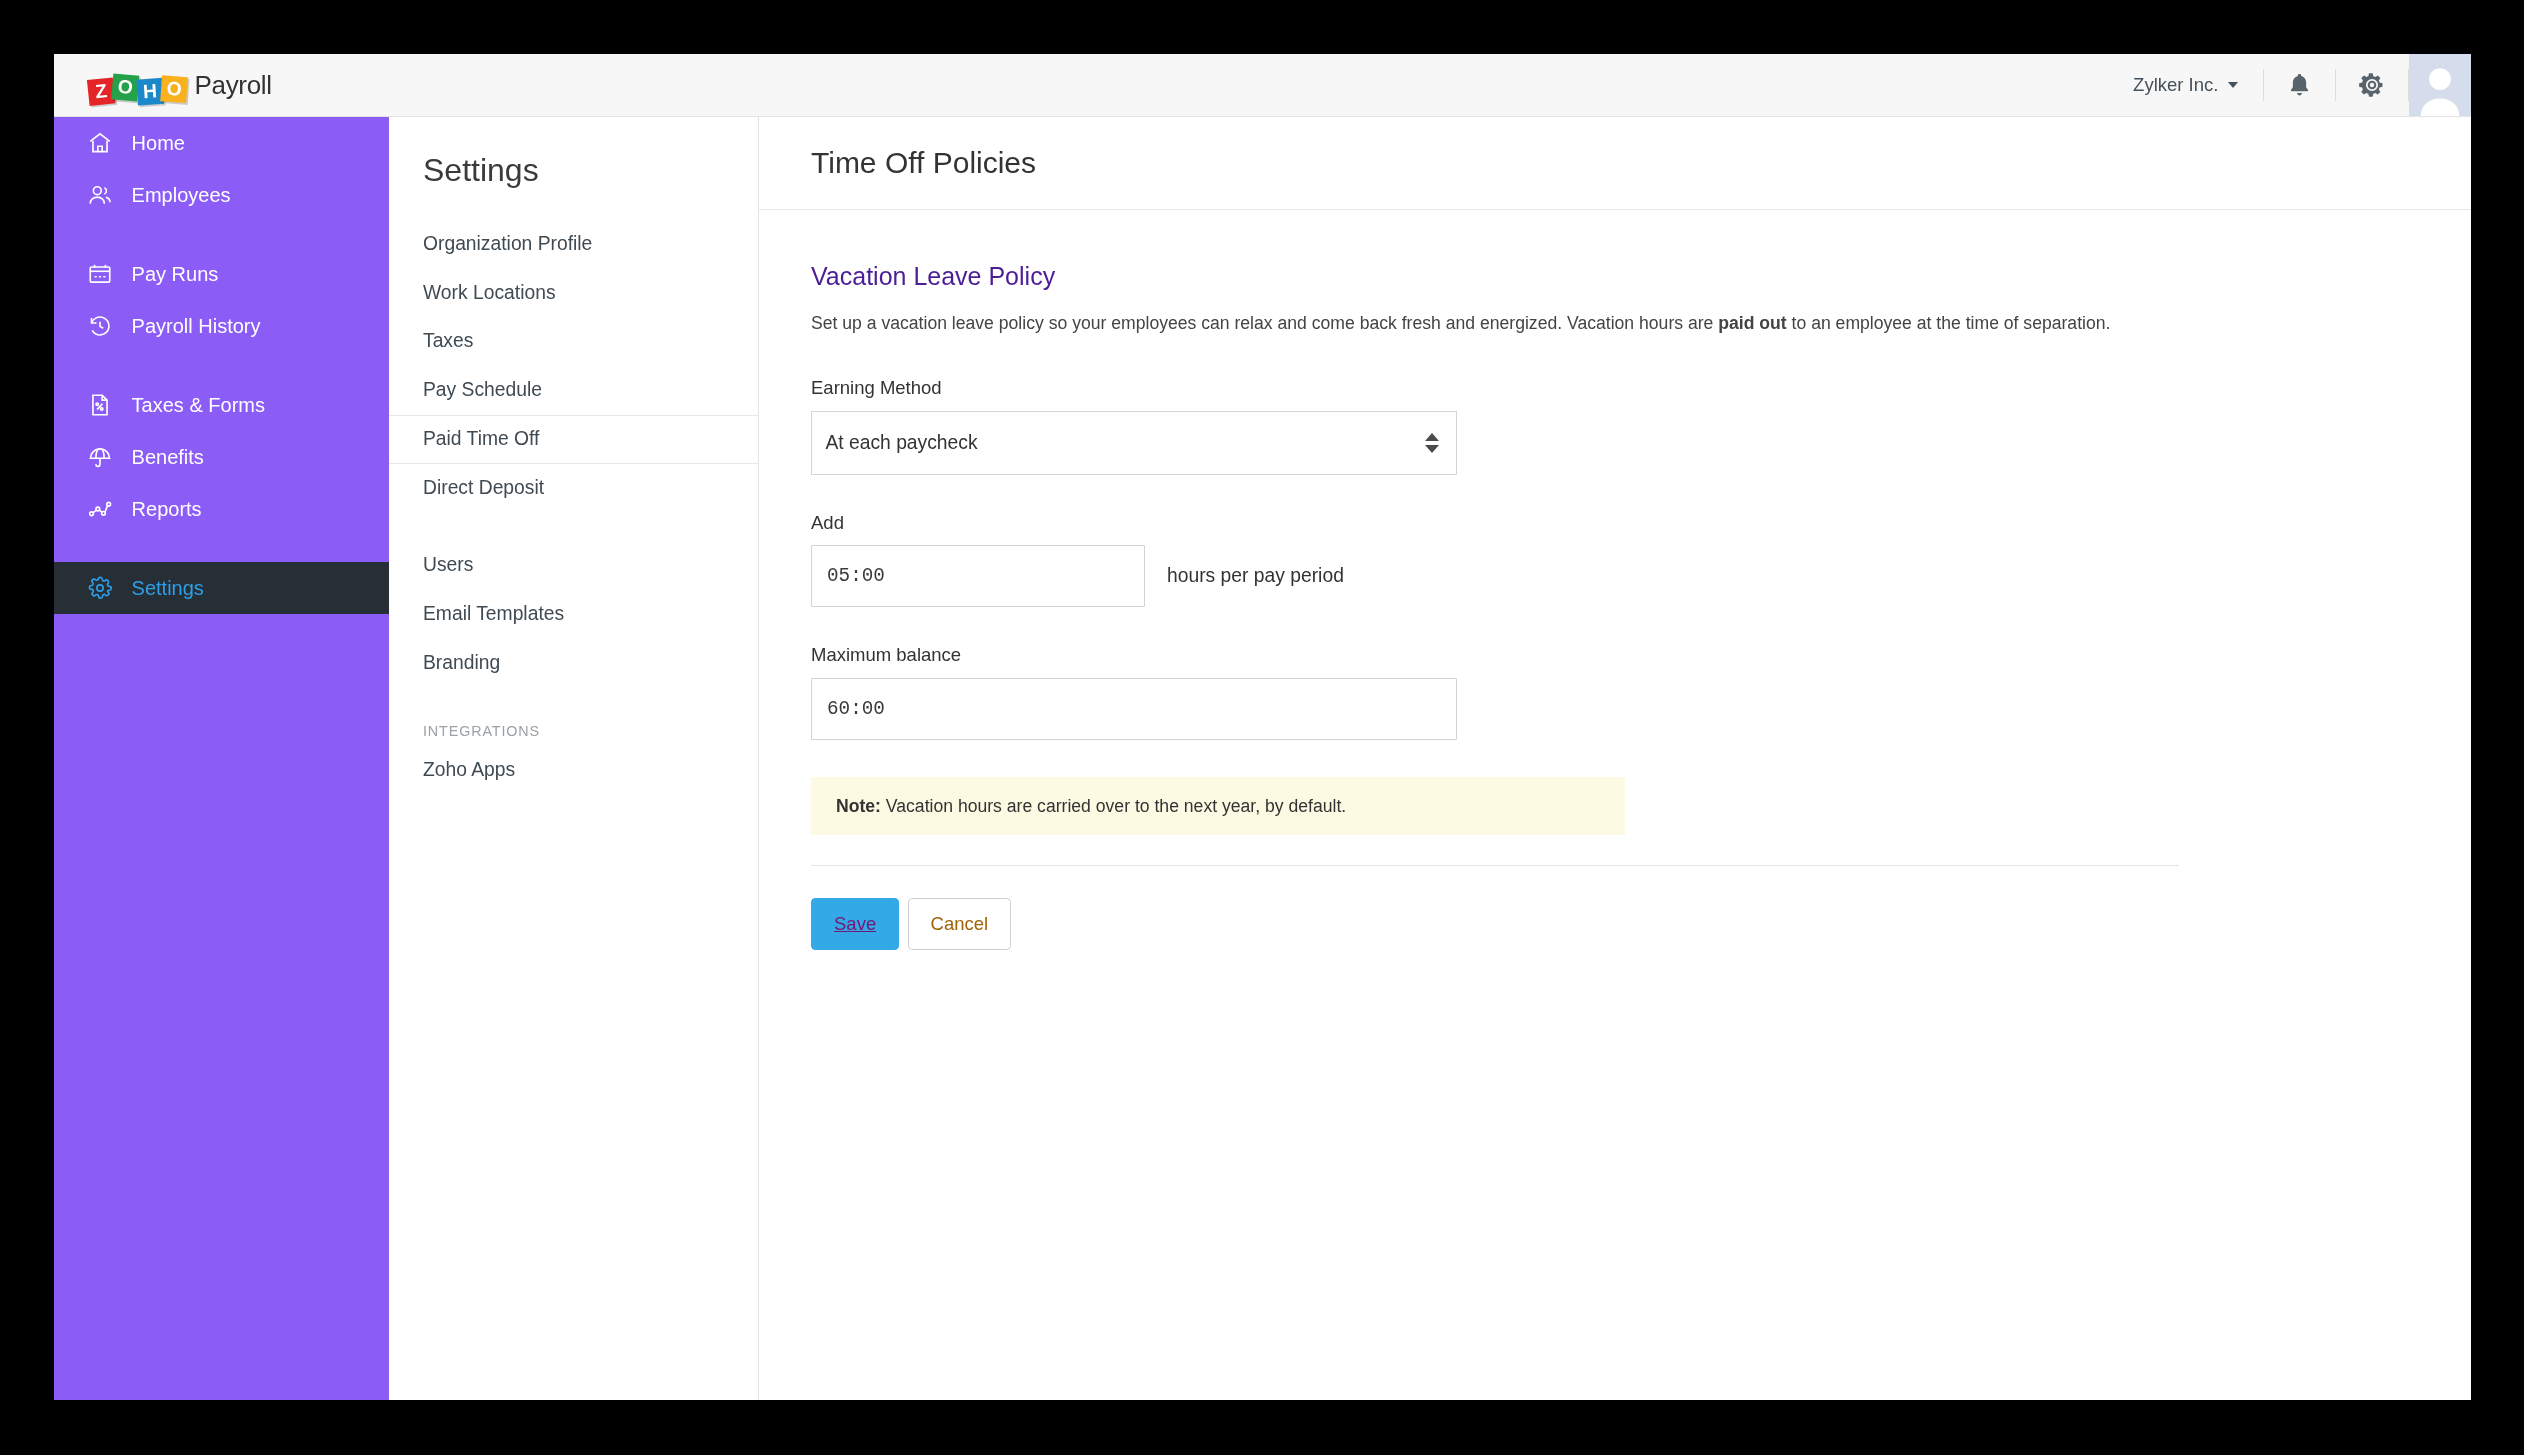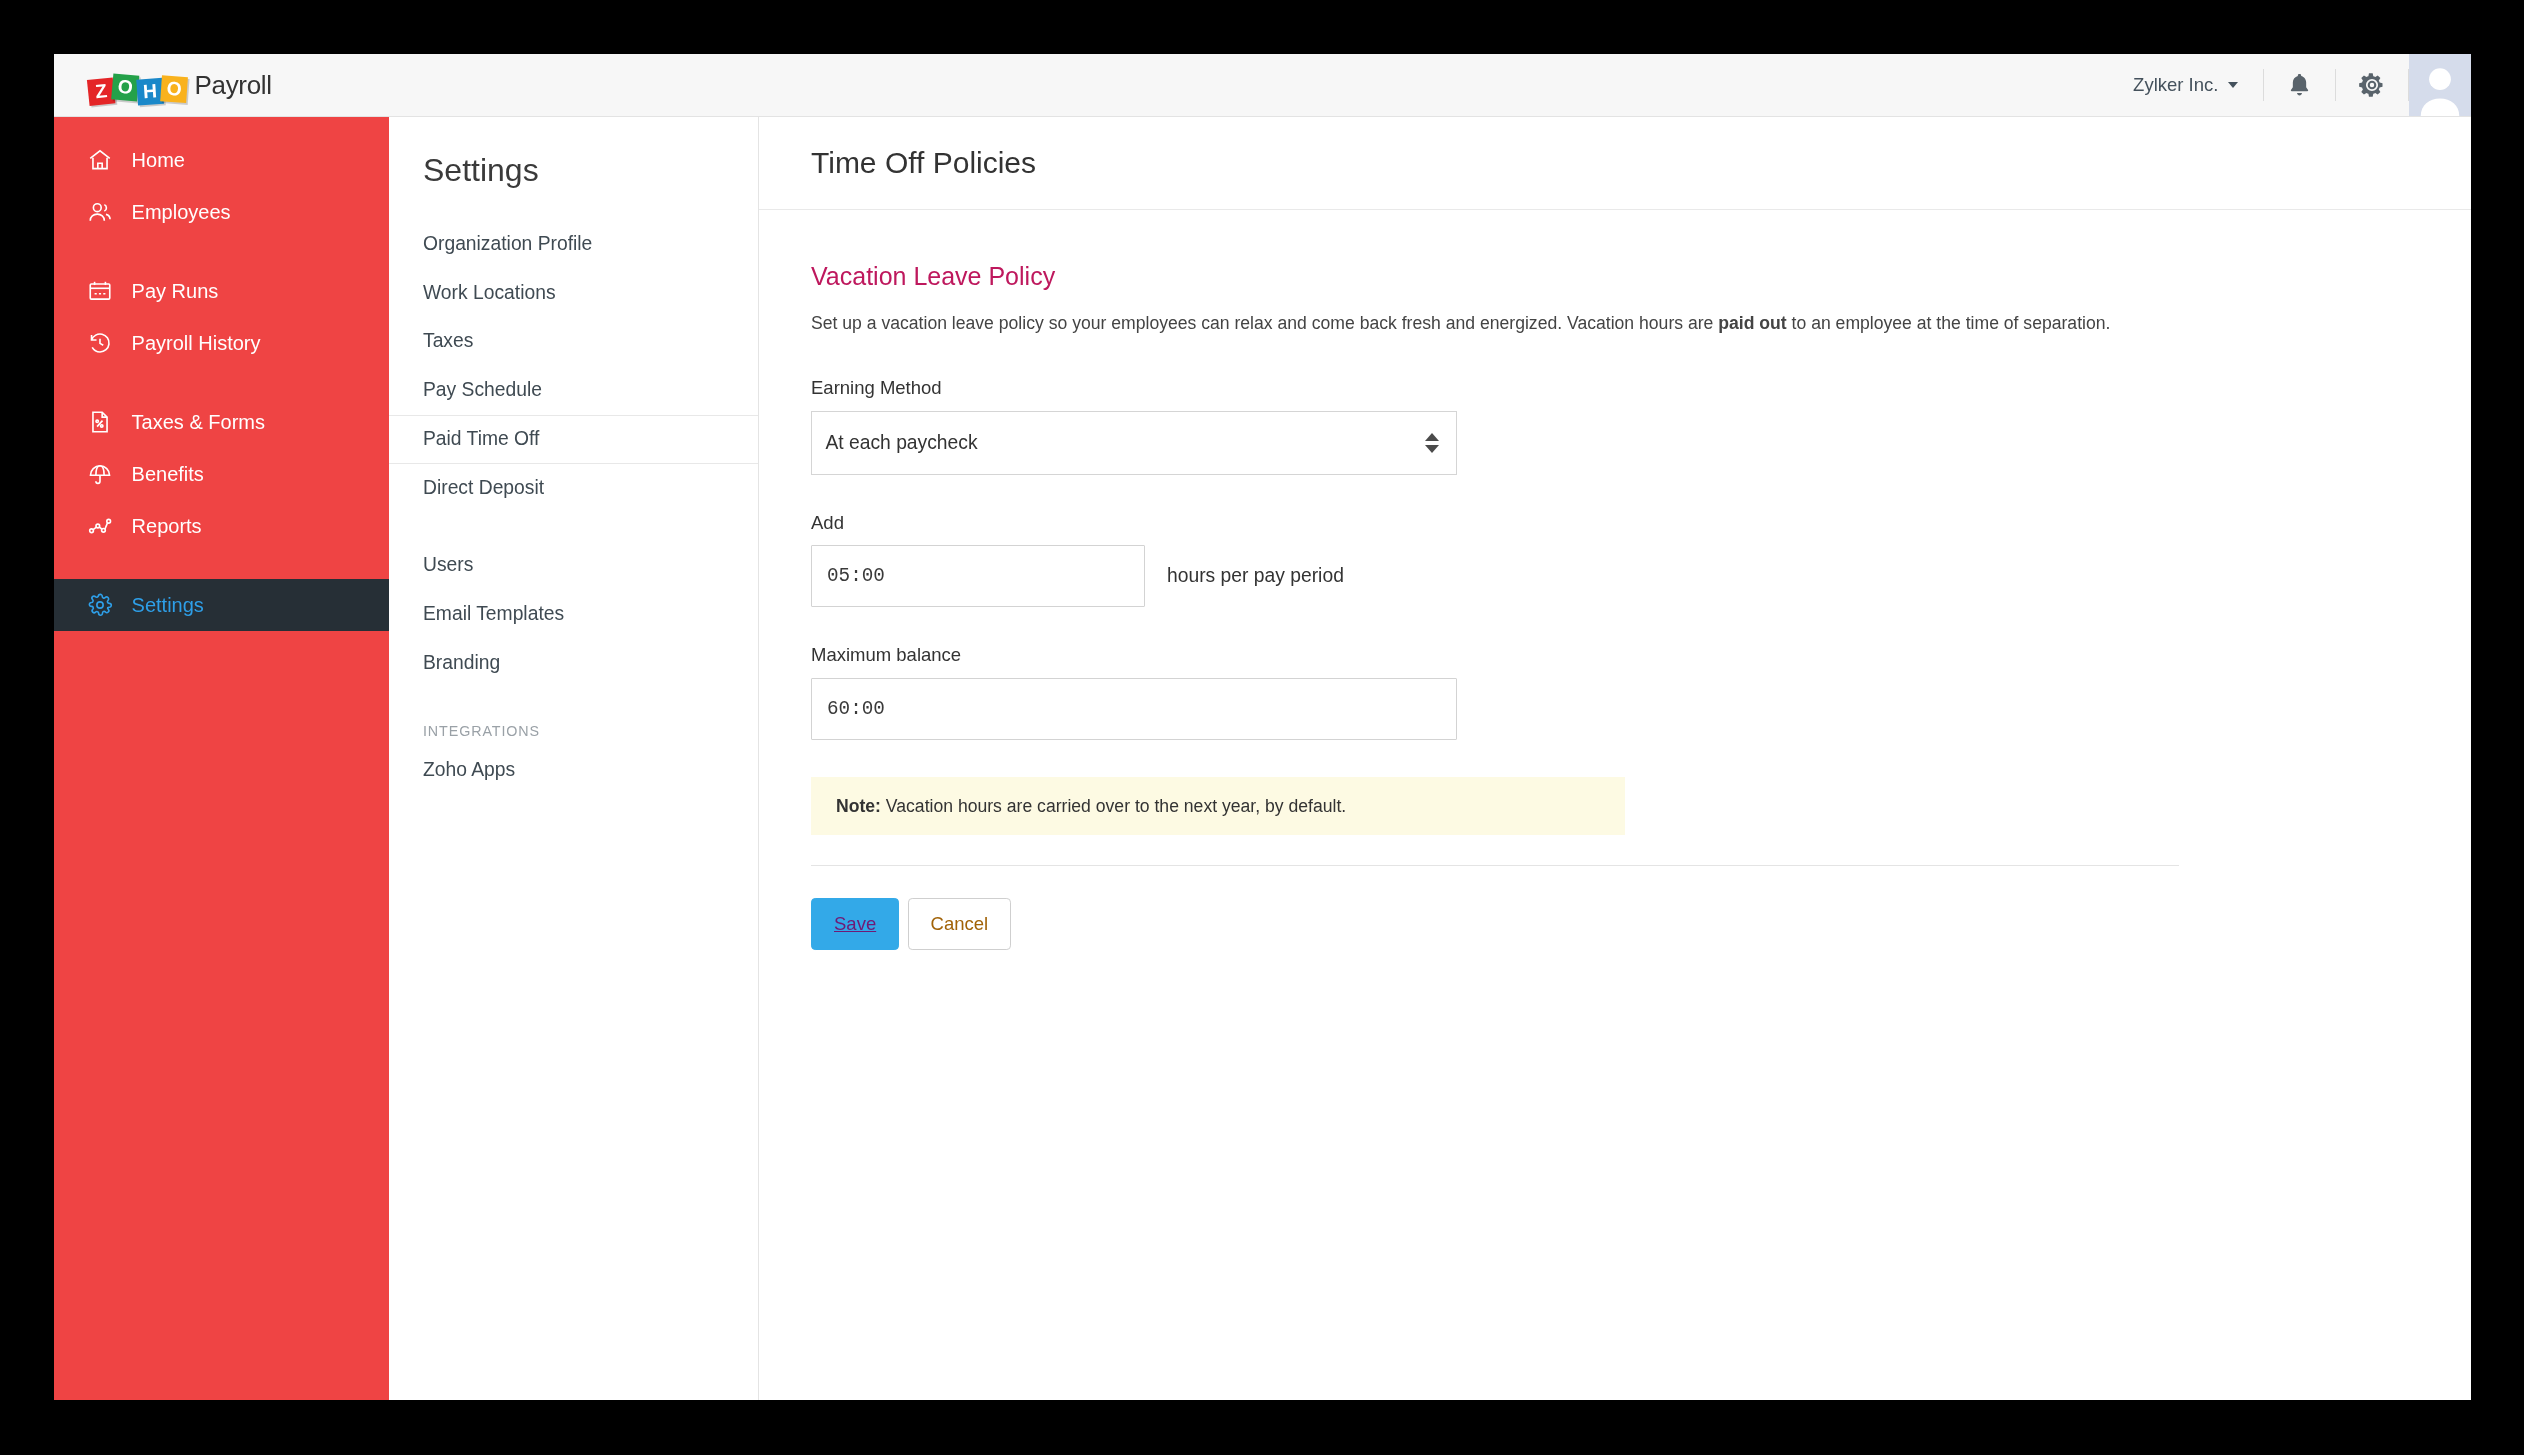--- a/index.html
+++ b/index.html
@@ -117,22 +117,21 @@
   .body-row {
     flex: 1;
     display: flex;
     min-height: 0;
   }
 
   
   .sidebar {
     width: 335px;
     min-width: 335px;
-    background: #ef4444;
-    padding-top: 17px;
+    background: #8b5cf6;
     color: #ffffff;
   }
   .nav-item {
     display: flex;
     align-items: center;
     height: 52px;
     padding-left: 32px;
     gap: 17.6px;
     cursor: pointer;
   }
@@ -209,21 +208,21 @@
   .main-title {
     font-size: 30px;
     color: #333333;
     font-weight: normal;
   }
   .main-content {
     padding: 52px 52px 0 52px;
   }
   .section-title {
     font-size: 25px;
-    color: #be185d;
+    color: #4c1d95;
     font-weight: normal;
     margin: 0 0 18.5px 0;
   }
   .section-desc {
     font-size: 17.6px;
     color: #444444;
     line-height: 1.55;
     max-width: 1343px;
     margin-bottom: 40px;
   }

